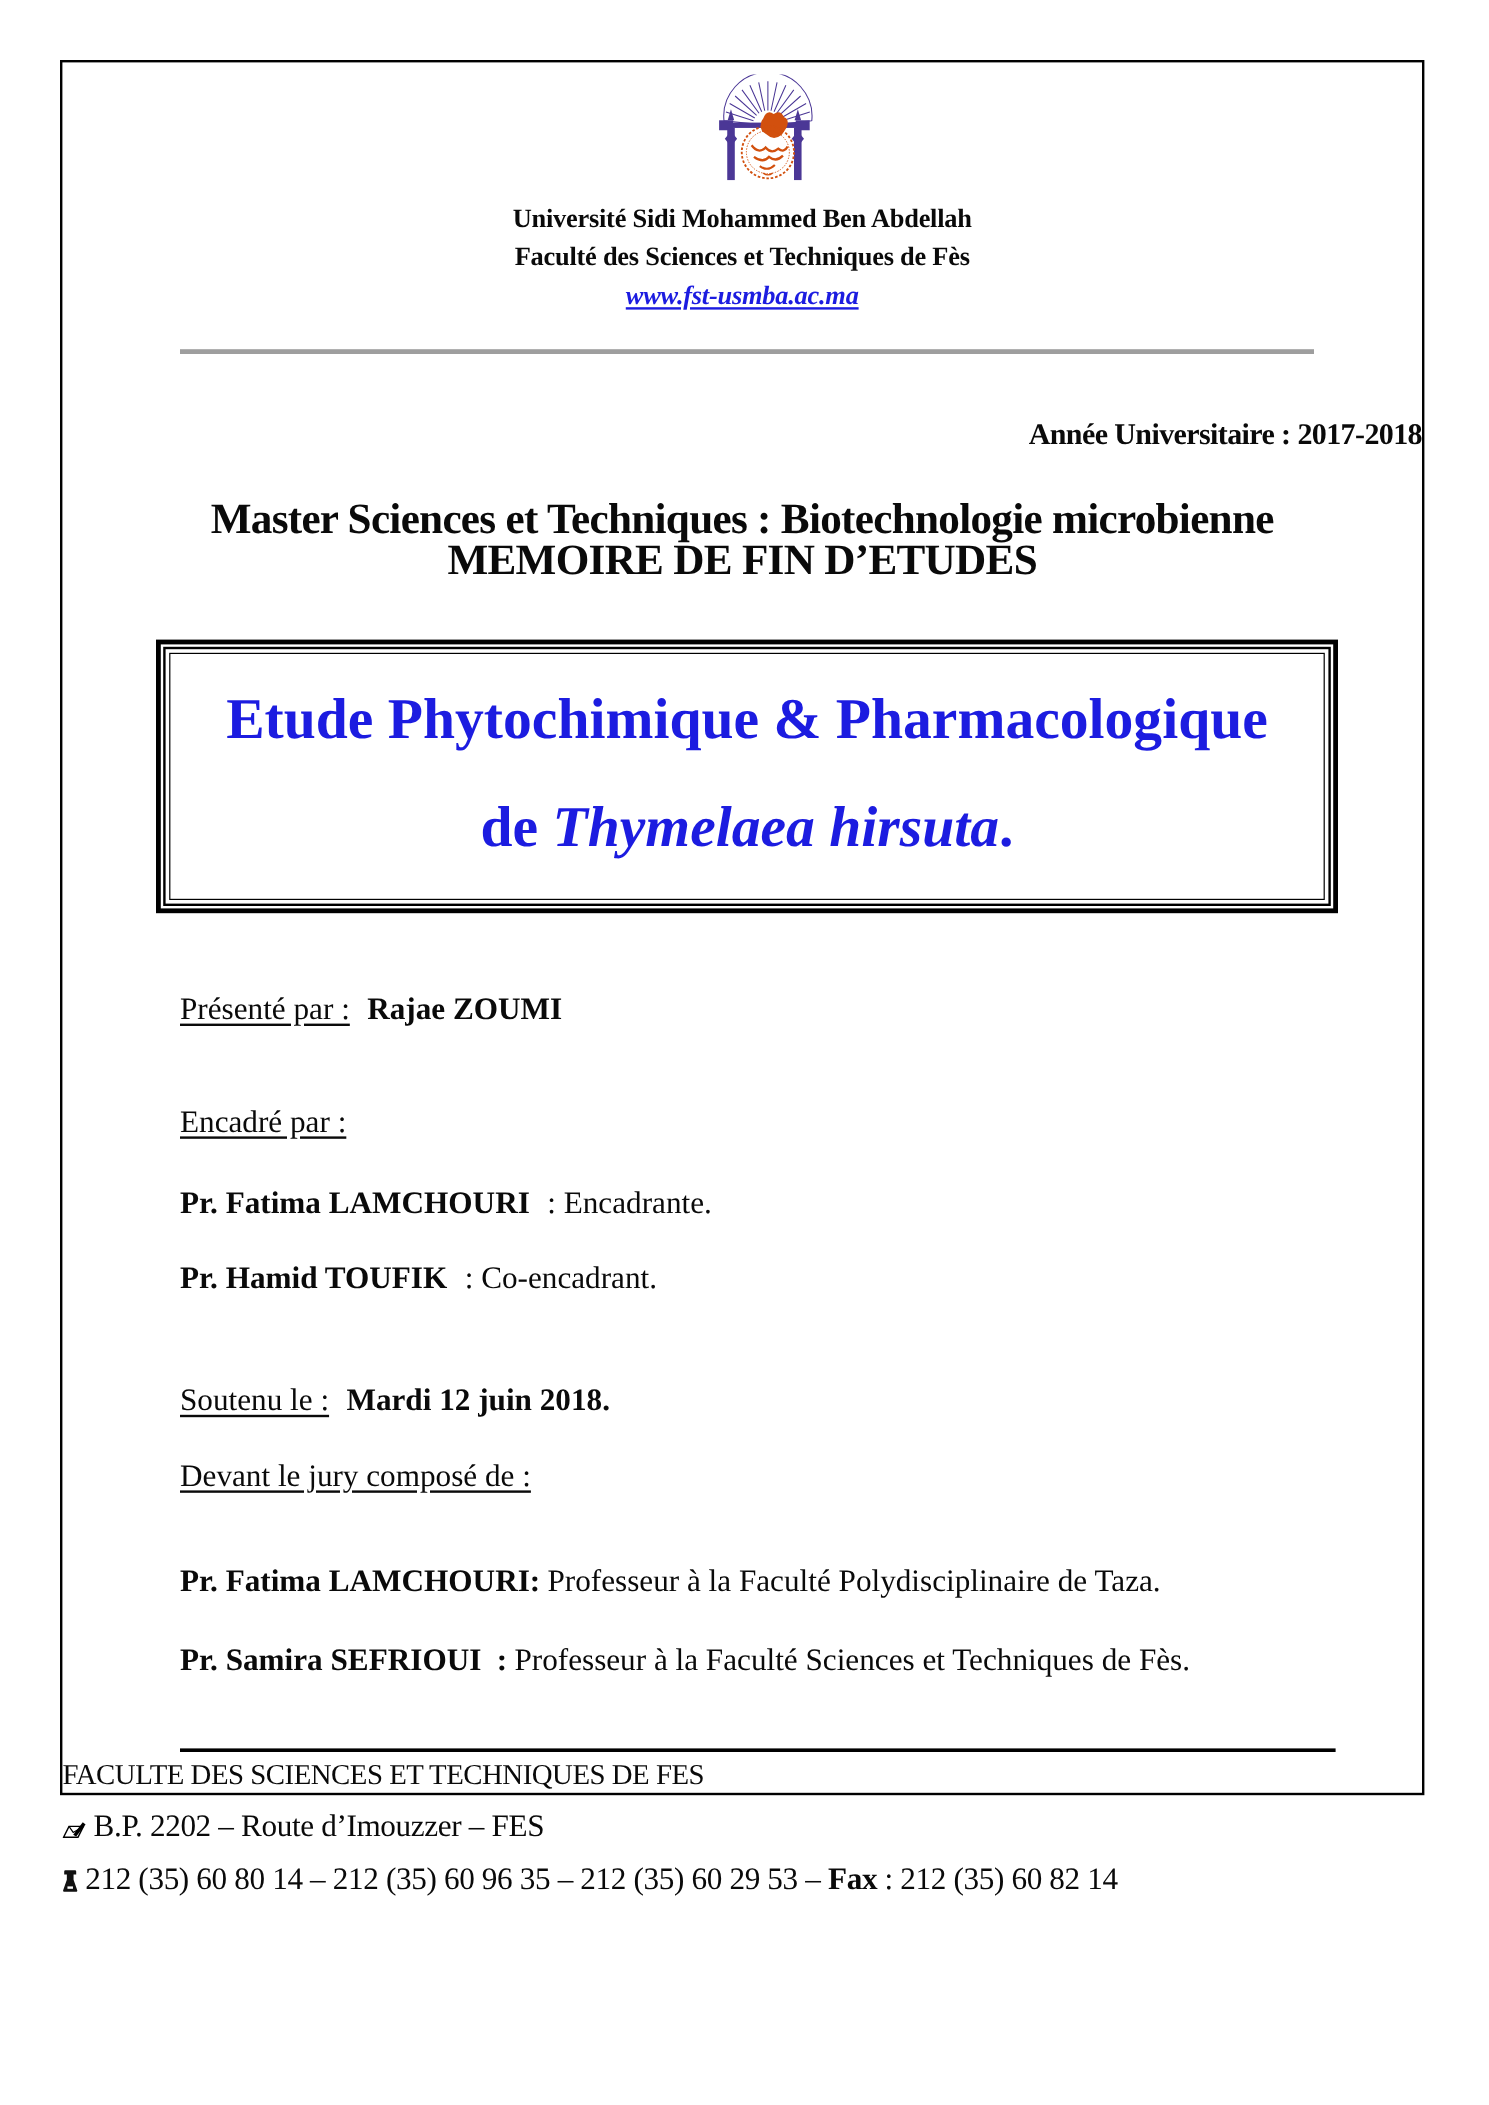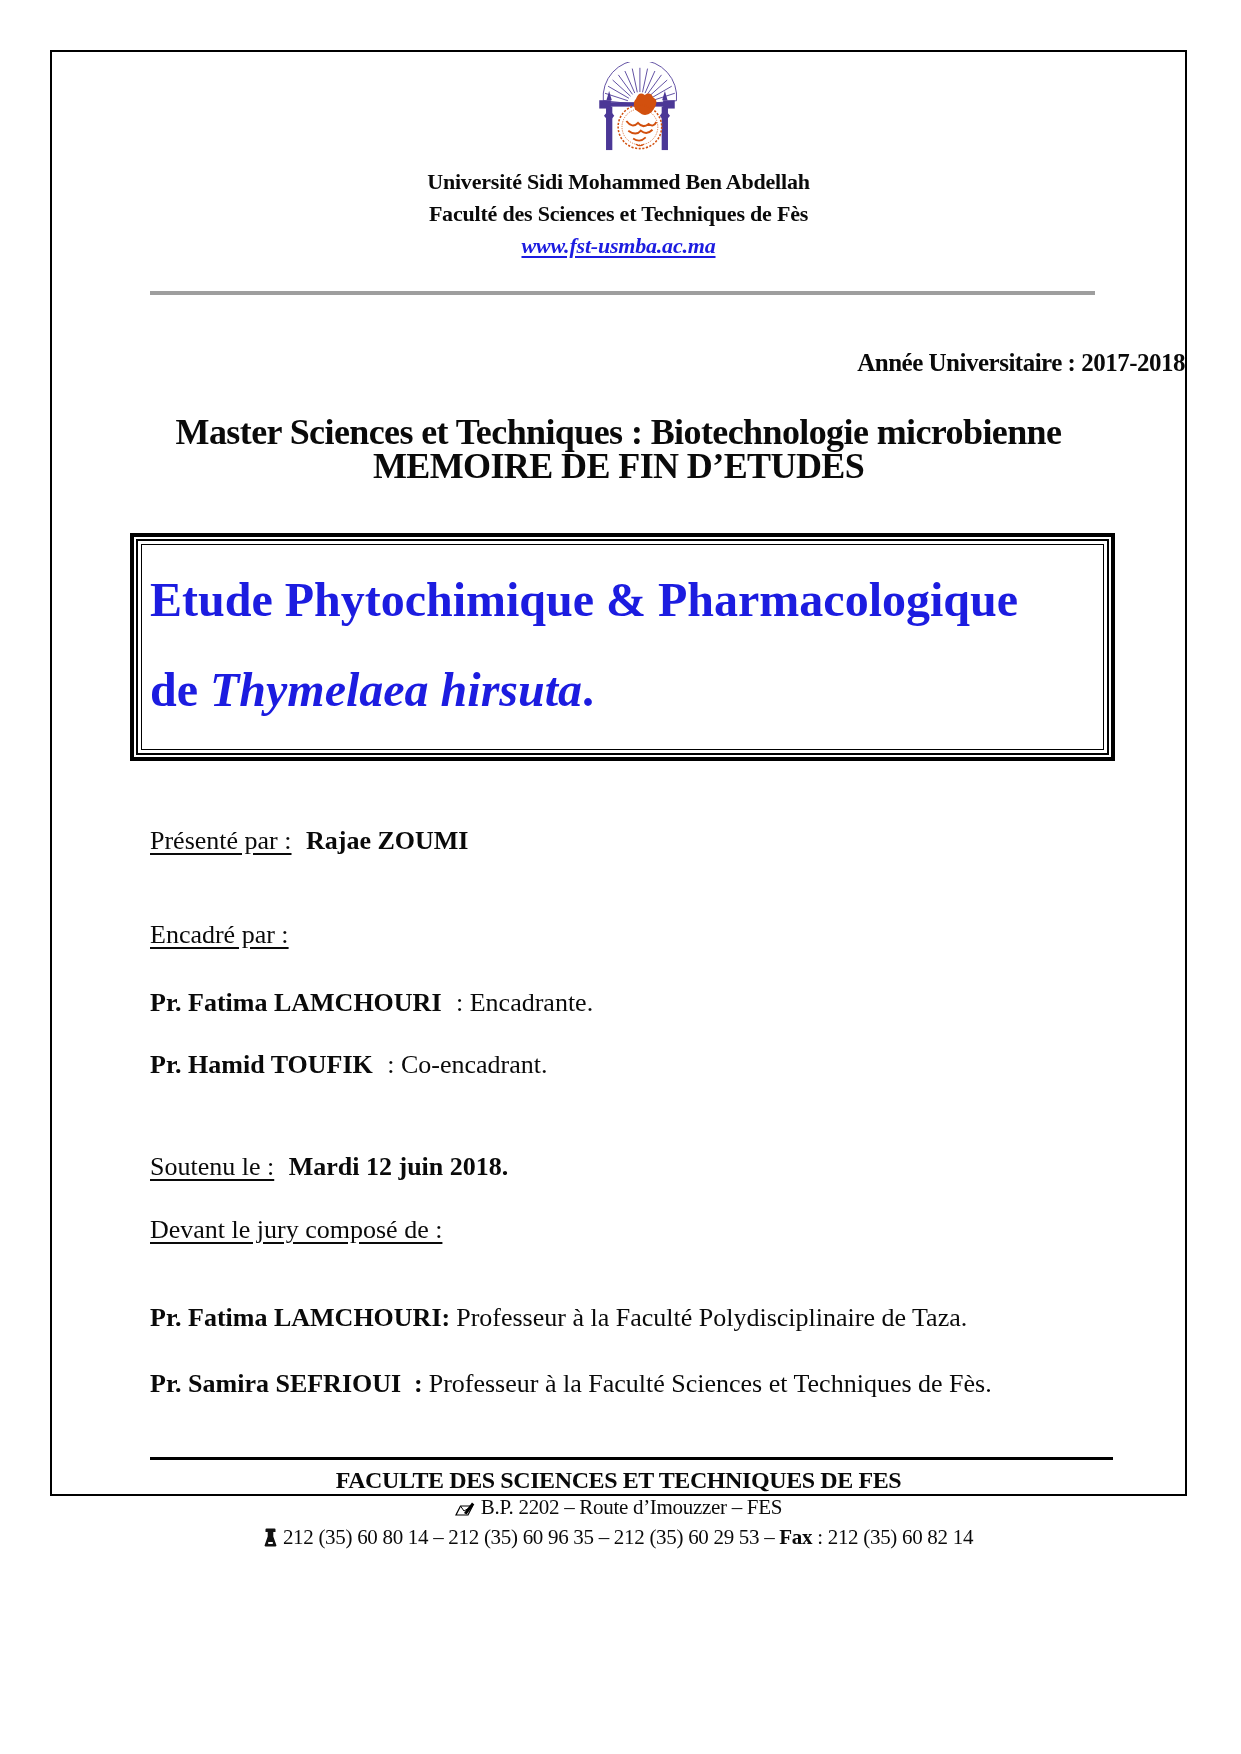--- a/index.html
+++ b/index.html
@@ -26,21 +26,21 @@
 
   .divider-gray{margin:29px 0 0 98px;width:945px;height:4px;background:var(--divider-gray)}
 
   .annee{margin-top:52px;text-align:right;font-size:25px;font-weight:bold;
     line-height:32px;letter-spacing:-0.5px}
   .program-block{margin-top:36px;text-align:center;font-size:36px;font-weight:bold;
     line-height:34px;letter-spacing:-0.6px}
 
   .title-box{margin:50px 0 0 78px;width:985px;border:4px solid #000;padding:2px;background:#fff}
   .title-box-mid{border:2px solid #000;padding:3px;height:100%}
-  .title-box-inner{border:1px solid #000;padding:10px 8px 14px;text-align:left}
+  .title-box-inner{border:1px solid #000;padding:10px 8px 14px;text-align:center}
   .thesis-title{color:var(--accent-blue);font-weight:bold;font-size:48px;line-height:90px}
   .species{font-style:italic}
 
   .body-line{margin-left:98px;font-size:26px;line-height:31px}
   .u{text-decoration:underline;text-underline-offset:4px}
   .b{font-weight:bold}
   .gap8{margin-left:8px}
 
   .mt-presented{margin-top:64px}
   .mt-encadre{margin-top:63px}
@@ -48,23 +48,23 @@
   .mt-sup2{margin-top:31px}
   .mt-soutenu{margin-top:71px}
   .mt-devant{margin-top:32px}
   .mt-jury1{margin-top:57px}
   .mt-jury2{margin-top:38px}
   .mt-jury3{margin-top:35px}
   .jury-name{display:inline-block;min-width:264px;font-weight:bold}
   .jury-colon{font-weight:bold;margin-right:6px}
 
   .footer-line{margin:58px 0 0 98px;width:963px;height:3px;background:#000}
-  .footer-fac{margin-top:8px;text-align:center;font-size:24px;font-weight:bold;
+  .footer-fac{margin-top:8px;font-size:24px;font-weight:normal;
     line-height:25px;letter-spacing:-0.4px}
-  .footer-row{margin-top:2px;text-align:center;font-size:21px;line-height:25px;
+  .footer-row{margin-top:16px;text-align:left;font-size:26px;line-height:25px;
     letter-spacing:-0.3px}
   .footer-row .ic{display:inline-block;vertical-align:-3px;margin-right:6px}
 </style>
 </head>
 <body>
 
 <div class="page-frame">
 
   <div class="logo-wrap">
     <svg viewBox="0 0 90 93">

